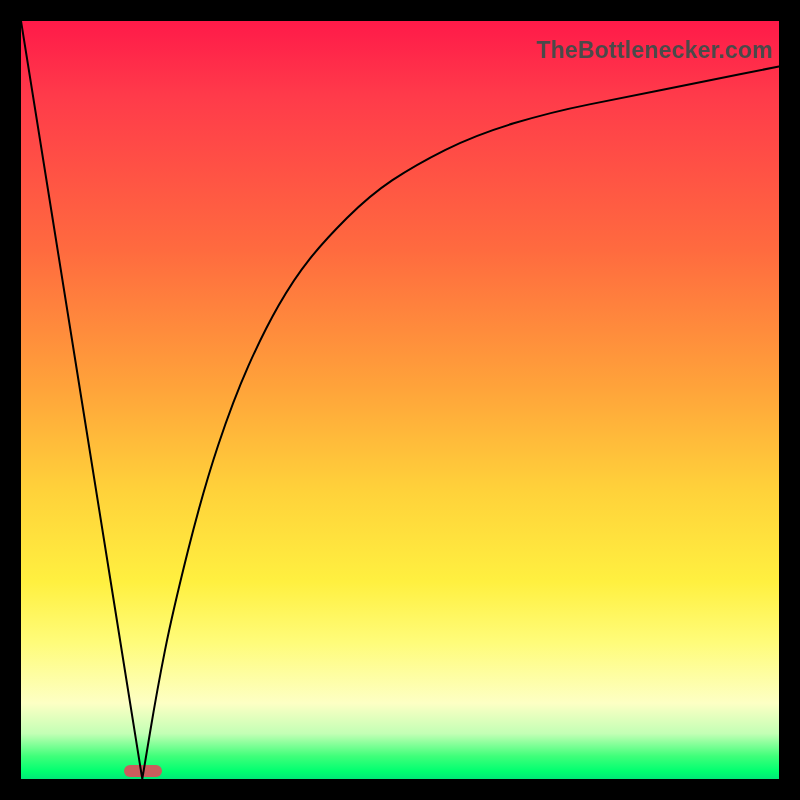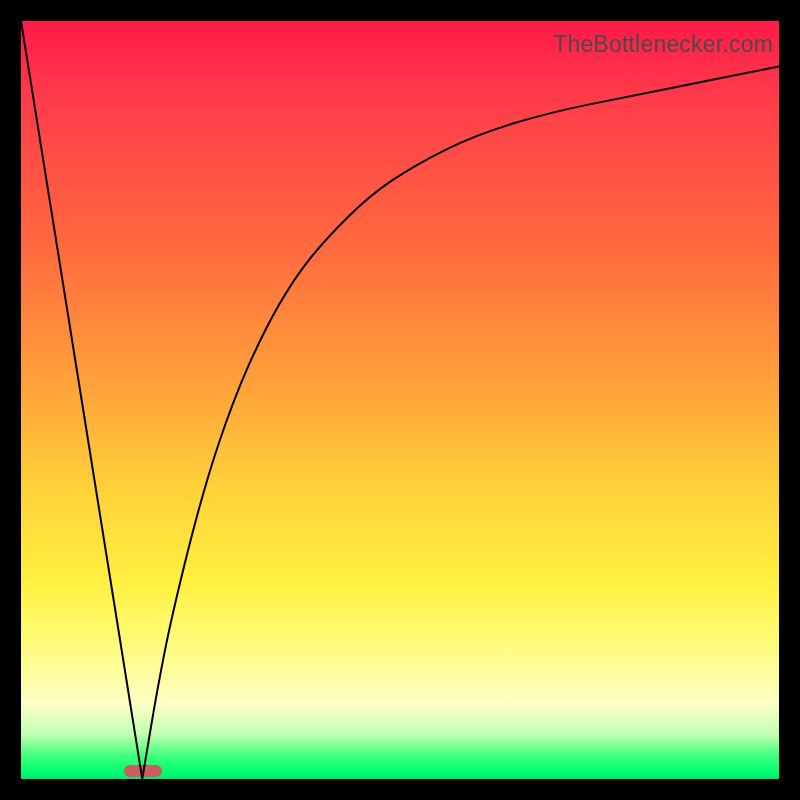--- a/index.html
+++ b/index.html
@@ -34,25 +34,25 @@
       #fffc7a 82%,
       #fdffc4 90%,
       #c3ffb5 94%,
       #3fff7a 97%,
       #00ff70 99%,
       #00e877 100%
     );
   }
   .watermark {
     position: absolute;
-    top: 10px;
+    top: 16px;
     right: 6px;
     color: #4a4a4a;
     font-size: 23px;
-    font-weight: 400;
+    font-weight: 700;
     letter-spacing: 0.2px;
     z-index: 5;
     user-select: none;
   }
   svg.curve {
     position: absolute;
     left: 0;
     top: 0;
     width: 758px;
     height: 758px;

